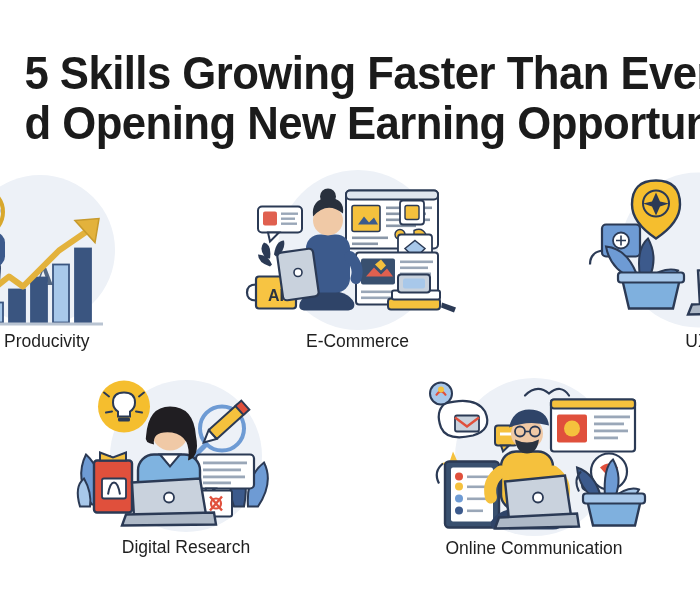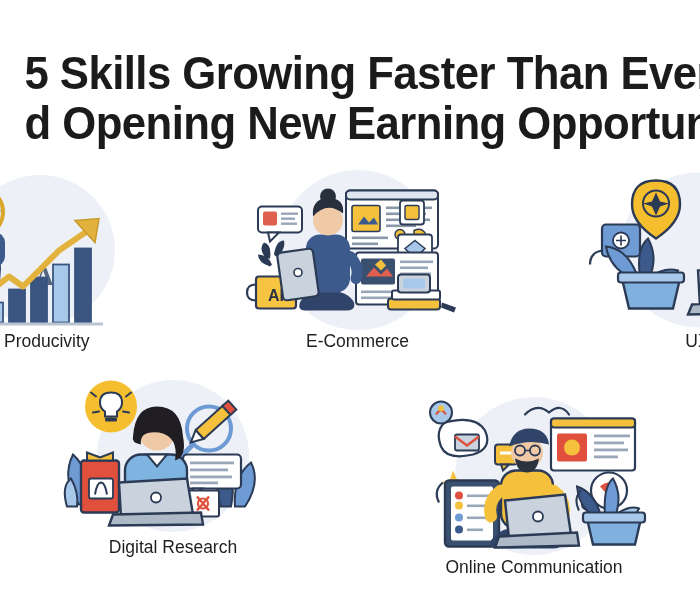--- a/index.html
+++ b/index.html
@@ -53,22 +53,22 @@
     color:#1f1f1f;
     margin-top:4px;
     white-space:nowrap;
   }
   .caption.wrap { white-space:normal; }
 
   
   #card-ai        { left:-78px; top:172px; width:235px; }
   #card-ecom      { left:245px; top:172px; width:225px; }
   #card-ux        { left:585px; top:172px; width:225px; }
-  #card-research  { left:63px;  top:378px; width:220px; }
-  #card-comm      { left:418px; top:398px; width:232px; }
+  #card-research  { left:76px;  top:378px; width:220px; }
+  #card-comm      { left:418px; top:379px; width:232px; }
 
   svg { display:block; overflow:visible; }
   .artsvg { position:absolute; left:50%; top:50%; transform:translate(-50%,-50%); }
 </style>
 </head>
 <body>
 
 <div class="headline">
   <div class="line">5 Skills Growing Faster Than Ever</div>
   <div class="line">d Opening New Earning Opportunit</div>

